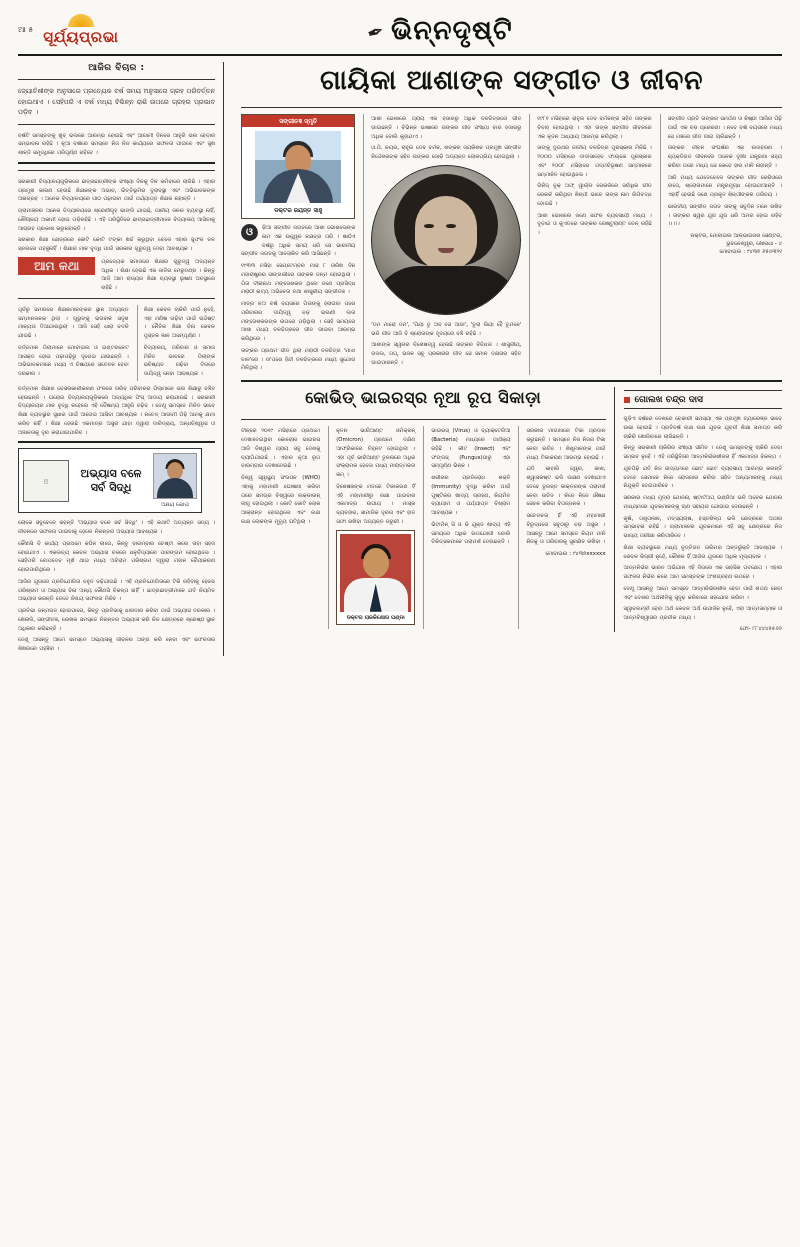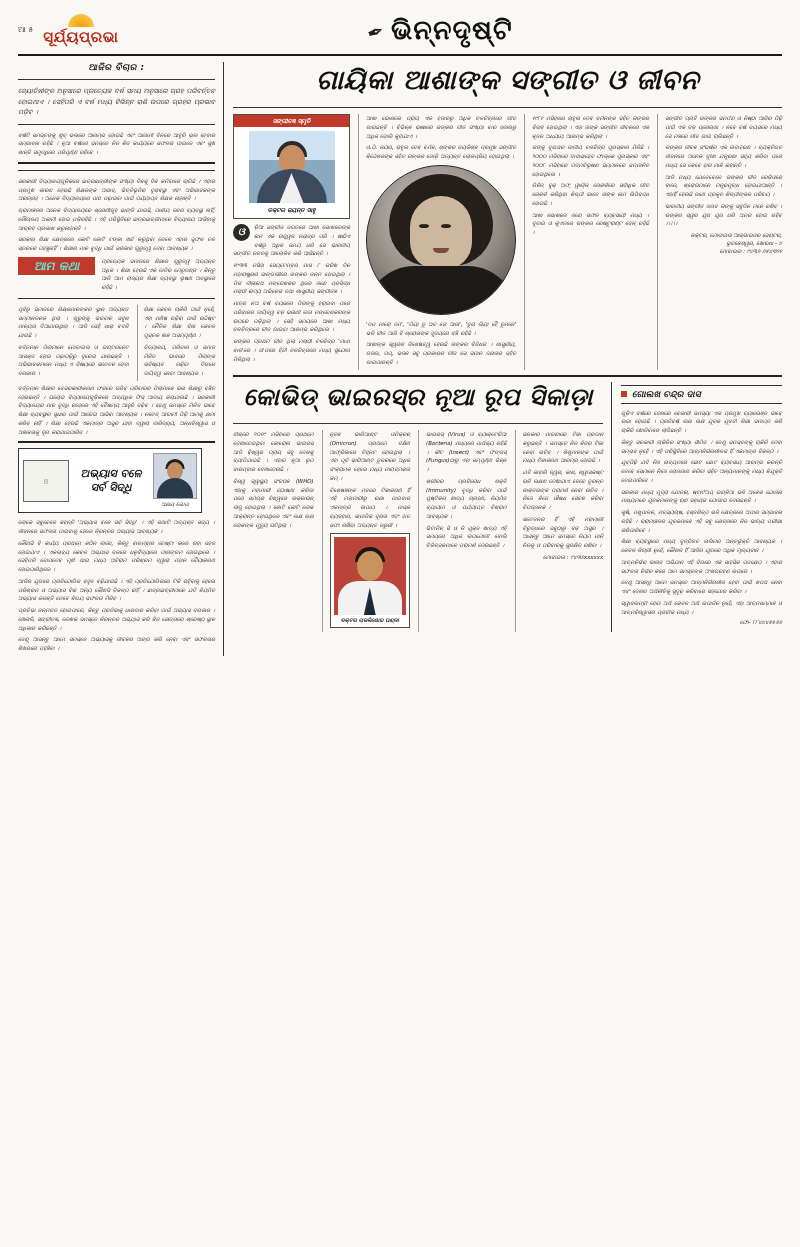--- a/index.html
+++ b/index.html
@@ -29,23 +29,22 @@
   .sun { width: 26px; height: 13px; border-radius: 13px 13px 0 0; background: radial-gradient(circle at 50% 100%, #f0a000 0%, #f6c34a 70%, #f9e0a0 100%); margin-bottom:1px;}
   .mast-logo-text { font-size: 15px; font-weight: bold; color: #b32b18; letter-spacing: .5px; }
   .mast-center { flex:1; text-align:center; }
   .mast-title { font-size: 27px; font-weight: bold; letter-spacing: 1px; color:#111; }
   .mast-title .pen { display:inline-block; transform: rotate(-20deg); font-size: 20px; margin-right: 6px; color:#222; }
   .mast-right { width: 120px; }
 
   
   .cols {
     display: flex;
-    gap: 0;
+    gap: 8px;
     margin-top: 6px;
-    font-style: italic;
   }
   .colA { width: 206px; padding-right: 8px; border-right: 1px solid #333; }
   .colMain { flex: 1; padding-left: 9px; }
 
   .rule-h { border-top: 1px solid #333; margin: 6px 0; }
   .rule-h2 { border-top: 2px solid #222; margin: 5px 0; }
 
   
   .body-text {
     font-size: 5.4px;
@@ -62,21 +61,21 @@
   .sec-title {
     font-size: 14px; font-weight: bold; text-align: center;
     letter-spacing: .3px; padding: 4px 0 3px 0;
   }
 
   .headline {
     font-size: 27px; font-weight: bold; text-align: center;
     letter-spacing: .5px; line-height: 1.15; color:#111;
     padding: 2px 0 6px 0;
   }
-  .headline.h2 { font-size: 24px; }
+  .headline.h2 { font-size: 16px; }
   .headline.h3 { font-size: 15px; }
 
   .author-box {
     border: 1px solid #5a4a3a;
     padding: 4px; text-align: center;
     background: #fff;
     width: 96px;
     float: left;
     margin: 0 7px 4px 0;
   }
@@ -138,21 +137,21 @@
     float: left; margin: 2px 6px 3px 0; text-align:center;
   }
   .doctor-photo { width:84px;height:78px; background:#b9443a; position:relative; overflow:hidden;}
   .doctor-photo .dh { position:absolute;left:50%;top:14px;transform:translateX(-50%);width:26px;height:30px;border-radius:50%;background:#c9935f;}
   .doctor-photo .dhr { position:absolute;left:50%;top:10px;transform:translateX(-50%);width:30px;height:15px;border-radius:15px 15px 0 0;background:#1d1713;}
   .doctor-photo .db { position:absolute;left:50%;bottom:0;transform:translateX(-50%);width:64px;height:34px;border-radius:20px 20px 0 0;background:#f2f2f2;}
   .doctor-photo .dt { position:absolute;left:50%;bottom:0;transform:translateX(-50%);width:12px;height:28px;background:#1b2a3a;clip-path:polygon(50% 0,100% 100%,0 100%);}
   .doctor-name { font-size:5.5px; font-weight:bold; margin-top:2px;}
 
   .ama-katha {
-    display:inline-block; background:#c0392b; color:#5eead4;
+    display:inline-block; background:#c0392b; color:#e5e5e5;
     font-size: 12px; font-weight:bold; padding: 2px 16px;
   }
   .sign-line { font-size: 5.4px; text-align:right; line-height:1.5; margin-top:3px; }
   .page-footer { font-size: 5.4px; text-align:right; margin-top:3px; }
 </style>
 </head>
 <body>
 
 <div class="page">
 

